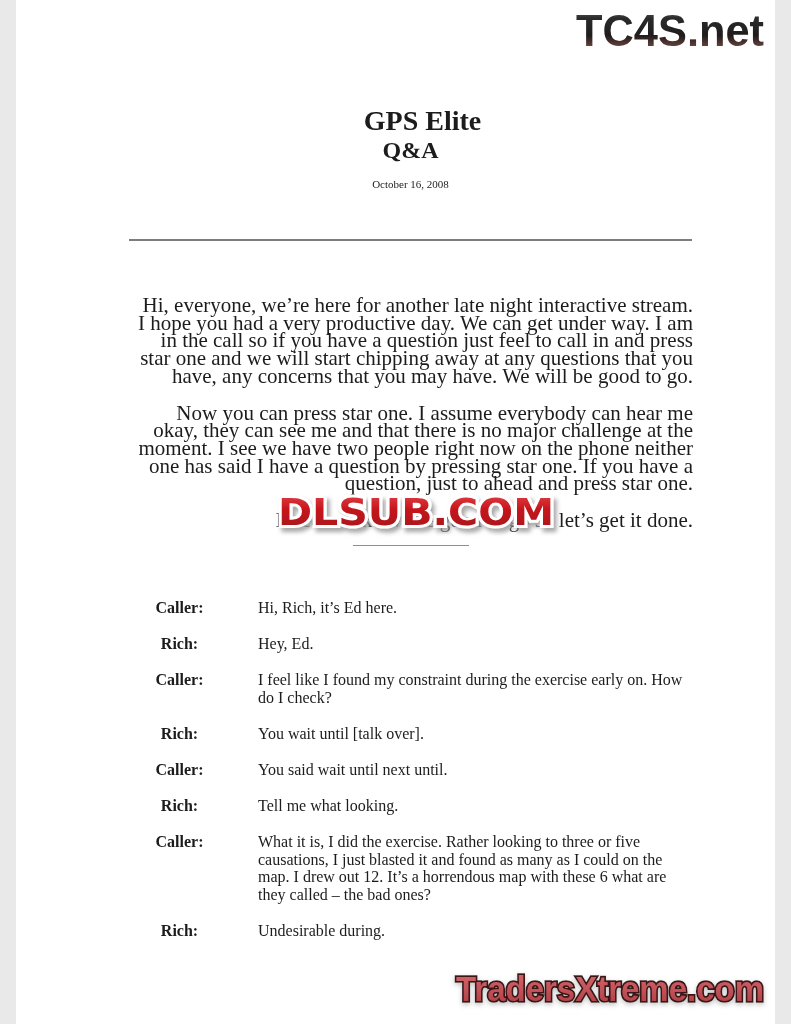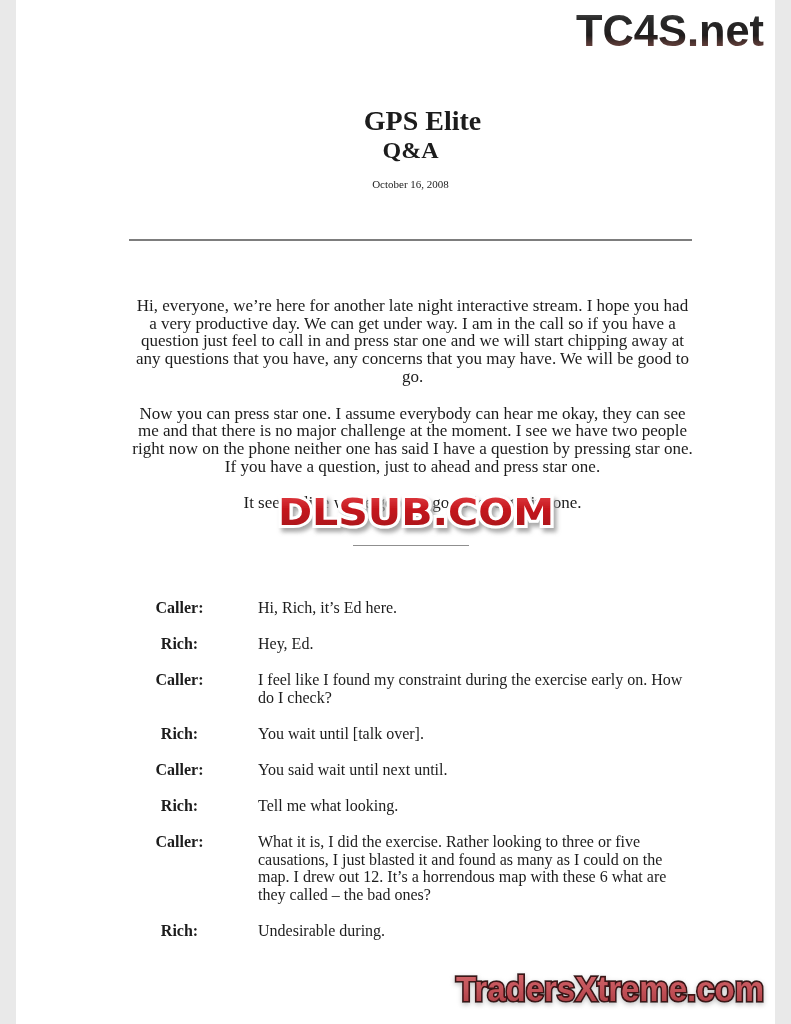--- a/index.html
+++ b/index.html
@@ -87,23 +87,23 @@
 
   
   .intro {
     position: absolute;
     top: 297px;
     left: 116px;
     width: 561px;
   }
   .intro p {
     margin: 0 0 19px 0;
-    font-size: 17px;
+    font-size: 21px;
     line-height: 17.7px;
-    text-align: center;
+    text-align: right;
   }
 
   
   .dlsub-wrap {
     position: absolute;
     top: 486px;
     left: 248px;
   }
 
   

